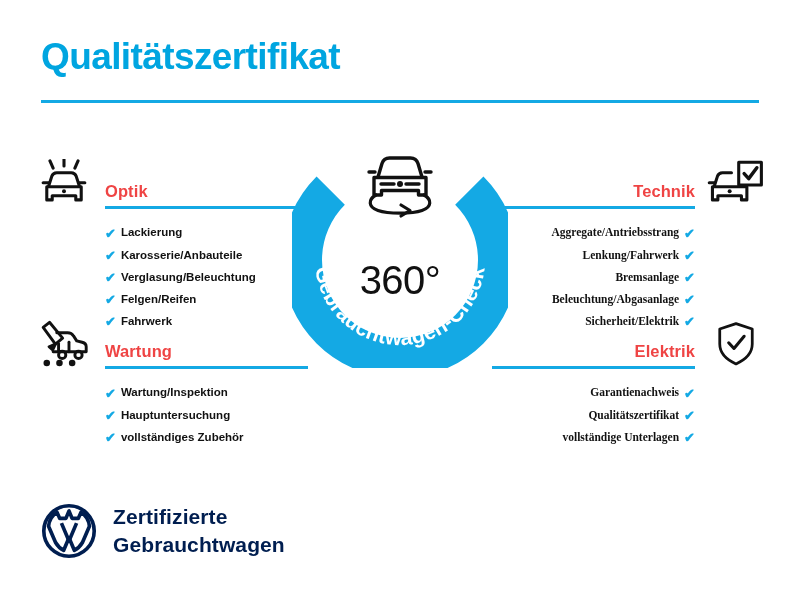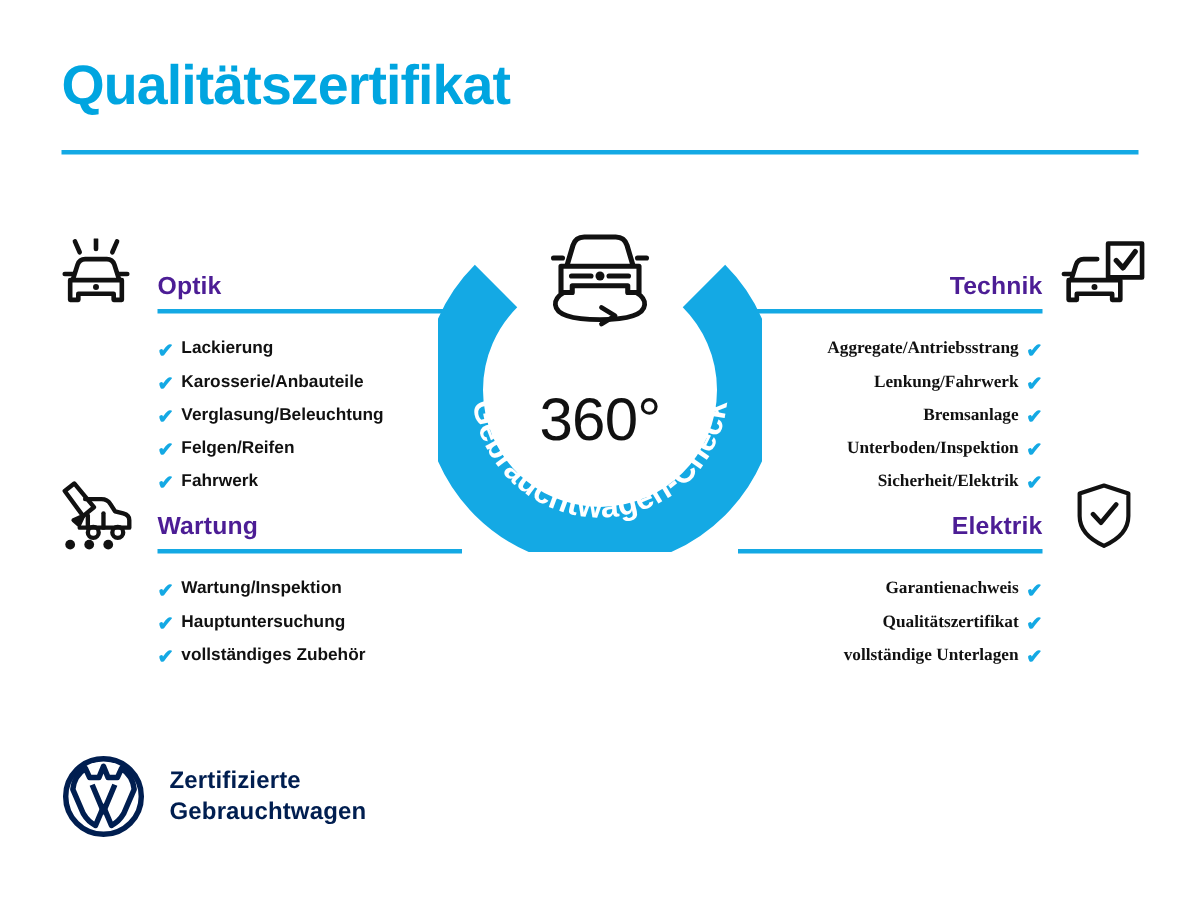--- a/index.html
+++ b/index.html
@@ -66,21 +66,21 @@
     justify-content: center;
   }
   .left-col .sec-icon  { left: 0px; }
   .right-col .sec-icon { right: 0px; }
 
   .sec-title {
     position: absolute;
     bottom: 13px;
     font-size: 16.5px;
     font-weight: 700;
-    color: #4c1d95;
+    color: #ef4444;
     letter-spacing: 0.1px;
     white-space: nowrap;
   }
   .left-col .sec-title  { left: 72px; }
   .right-col .sec-title { right: 72px; }
 
   .sec-underline {
     position: absolute;
     bottom: 5px;
     height: 3px;
@@ -157,21 +157,21 @@
     top: 503px;
     display: flex;
     align-items: center;
   }
 
   #vw-logo { width: 56px; height: 56px; flex: 0 0 56px; }
 
   #vw-text {
     margin-left: 16px;
     color: #001E50;
-    font-size: 16px;
+    font-size: 21px;
     font-weight: 700;
     line-height: 1.32;
     letter-spacing: 0.1px;
   }
   #vw-text > div { white-space: nowrap; }
 </style>
 </head>
 <body>
 
 <div id="page">
@@ -277,21 +277,21 @@
         </li>
       <li>
           <span>Lenkung/Fahrwerk</span>
           <span class="chk">✔</span>
         </li>
       <li>
           <span>Bremsanlage</span>
           <span class="chk">✔</span>
         </li>
       <li>
-          <span>Unterboden/Inspektion</span>
+          <span>Beleuchtung/Abgasanlage</span>
           <span class="chk">✔</span>
         </li>
       <li>
           <span>Sicherheit/Elektrik</span>
           <span class="chk">✔</span>
         </li>
     </ul>
   </div>
 
   <div class="section sec-garantie right-col">

